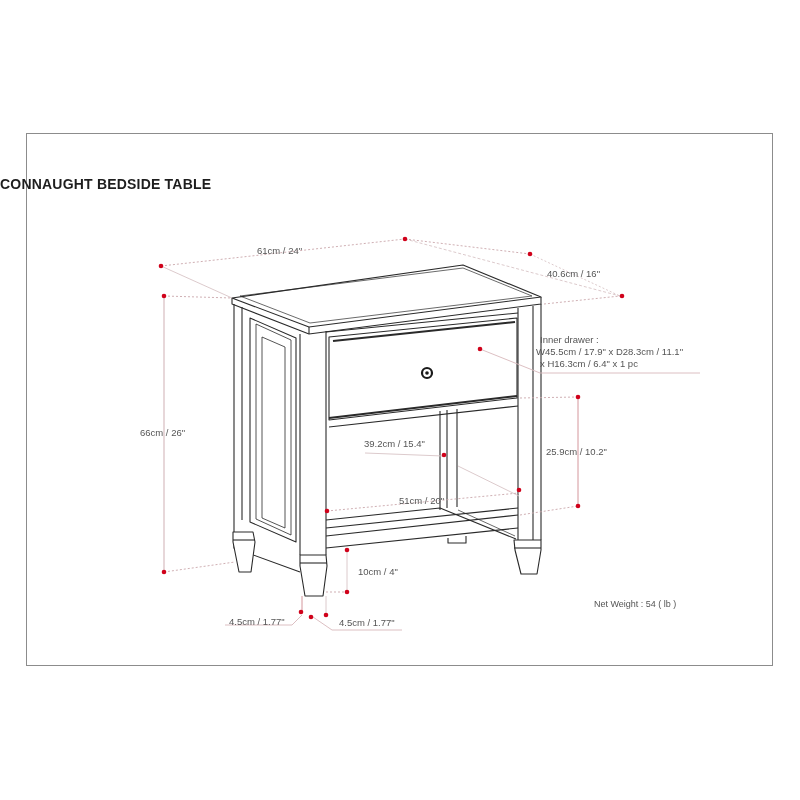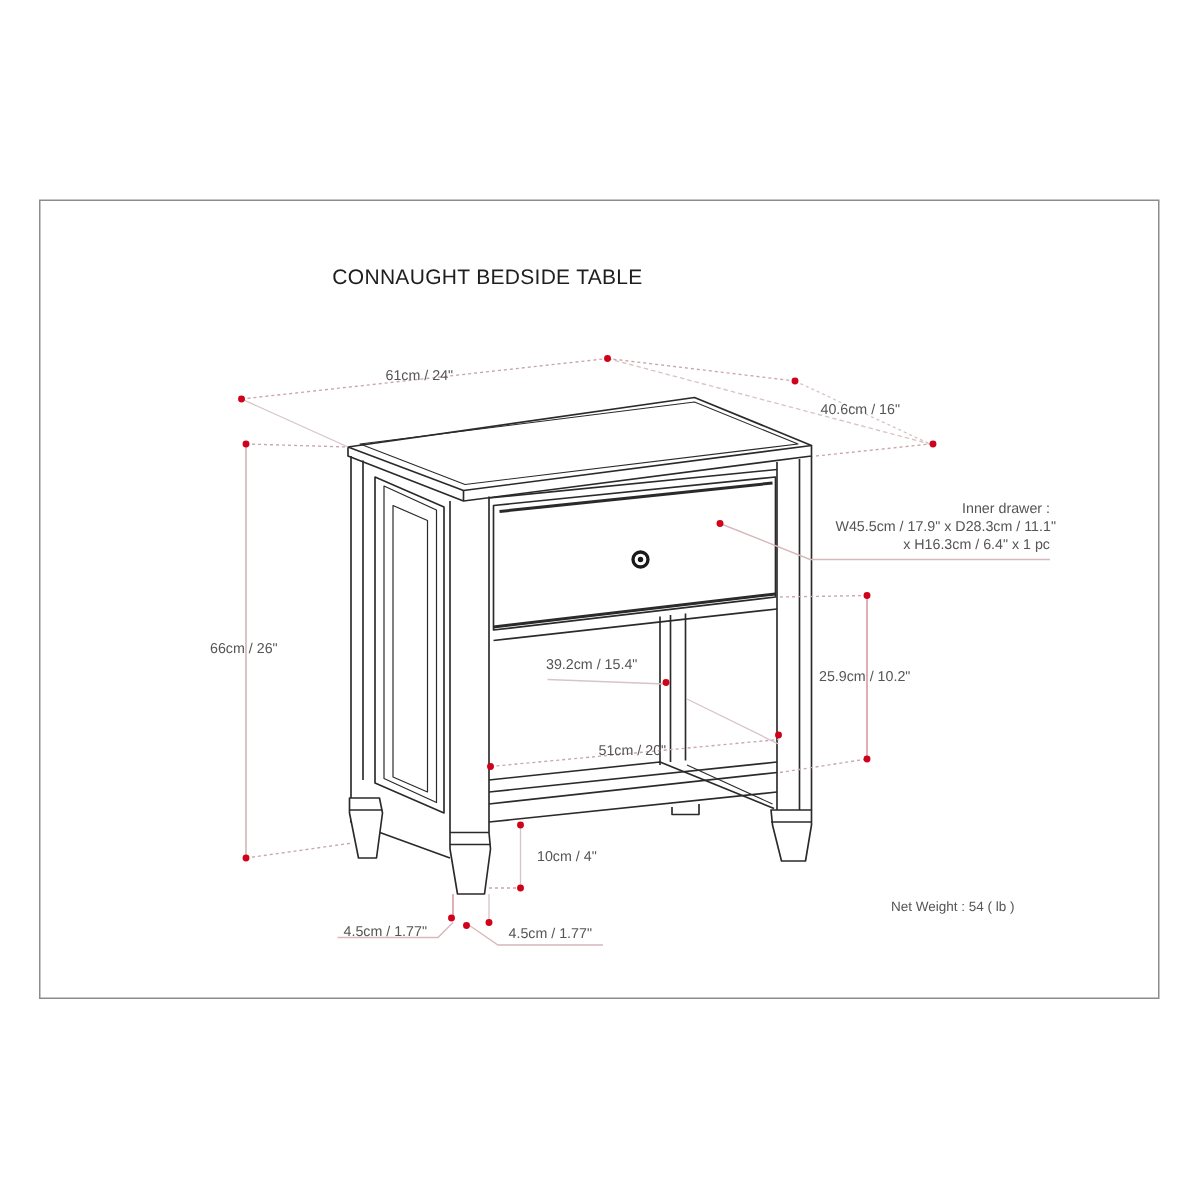--- a/index.html
+++ b/index.html
@@ -1,26 +1,26 @@
 <!DOCTYPE html>
 <html><head>
   <meta charset="utf-8">
   <style>
     html, body { margin: 0; padding: 0; background: #ffffff; }
     body { width: 800px; height: 800px; position: relative; overflow: hidden;
            font-family: "Liberation Sans", sans-serif; }
     .frame { position: absolute; left: 26px; top: 133px; width: 747px; height: 533px;
              border: 1.5px solid #8c8c8c; box-sizing: border-box; }
-    .title { position: absolute; left: 0; top: 176px; width: 650px; text-align: center;
-             font-family: "Liberation Sans", sans-serif; font-weight: normal; font-size: 14px;
+    .title { position: absolute; left: 0; top: 176px; width: 650px; 
+             font-family: "Liberation Sans", sans-serif; font-weight: bold; font-size: 14px;
              color: #1e1e1e; letter-spacing: 0.2px; }
     svg.drawing { position: absolute; left: 0; top: 0; }
     .lbl { position: absolute; font-family: "Liberation Sans", sans-serif; font-size: 9.5px;
            color: #555555; white-space: nowrap; line-height: 12px; }
-    .lbl.center { text-align: right; }
+    .lbl.center { text-align: left; }
     .weight { position: absolute; left: 594px; top: 599px; font-family: "Liberation Sans", sans-serif;
               font-size: 9px; color: #555; white-space: nowrap; }
   </style>
 </head>
 <body>
 
 <div class="frame"></div>
 
 <div class="title">CONNAUGHT BEDSIDE TABLE</div>
 

